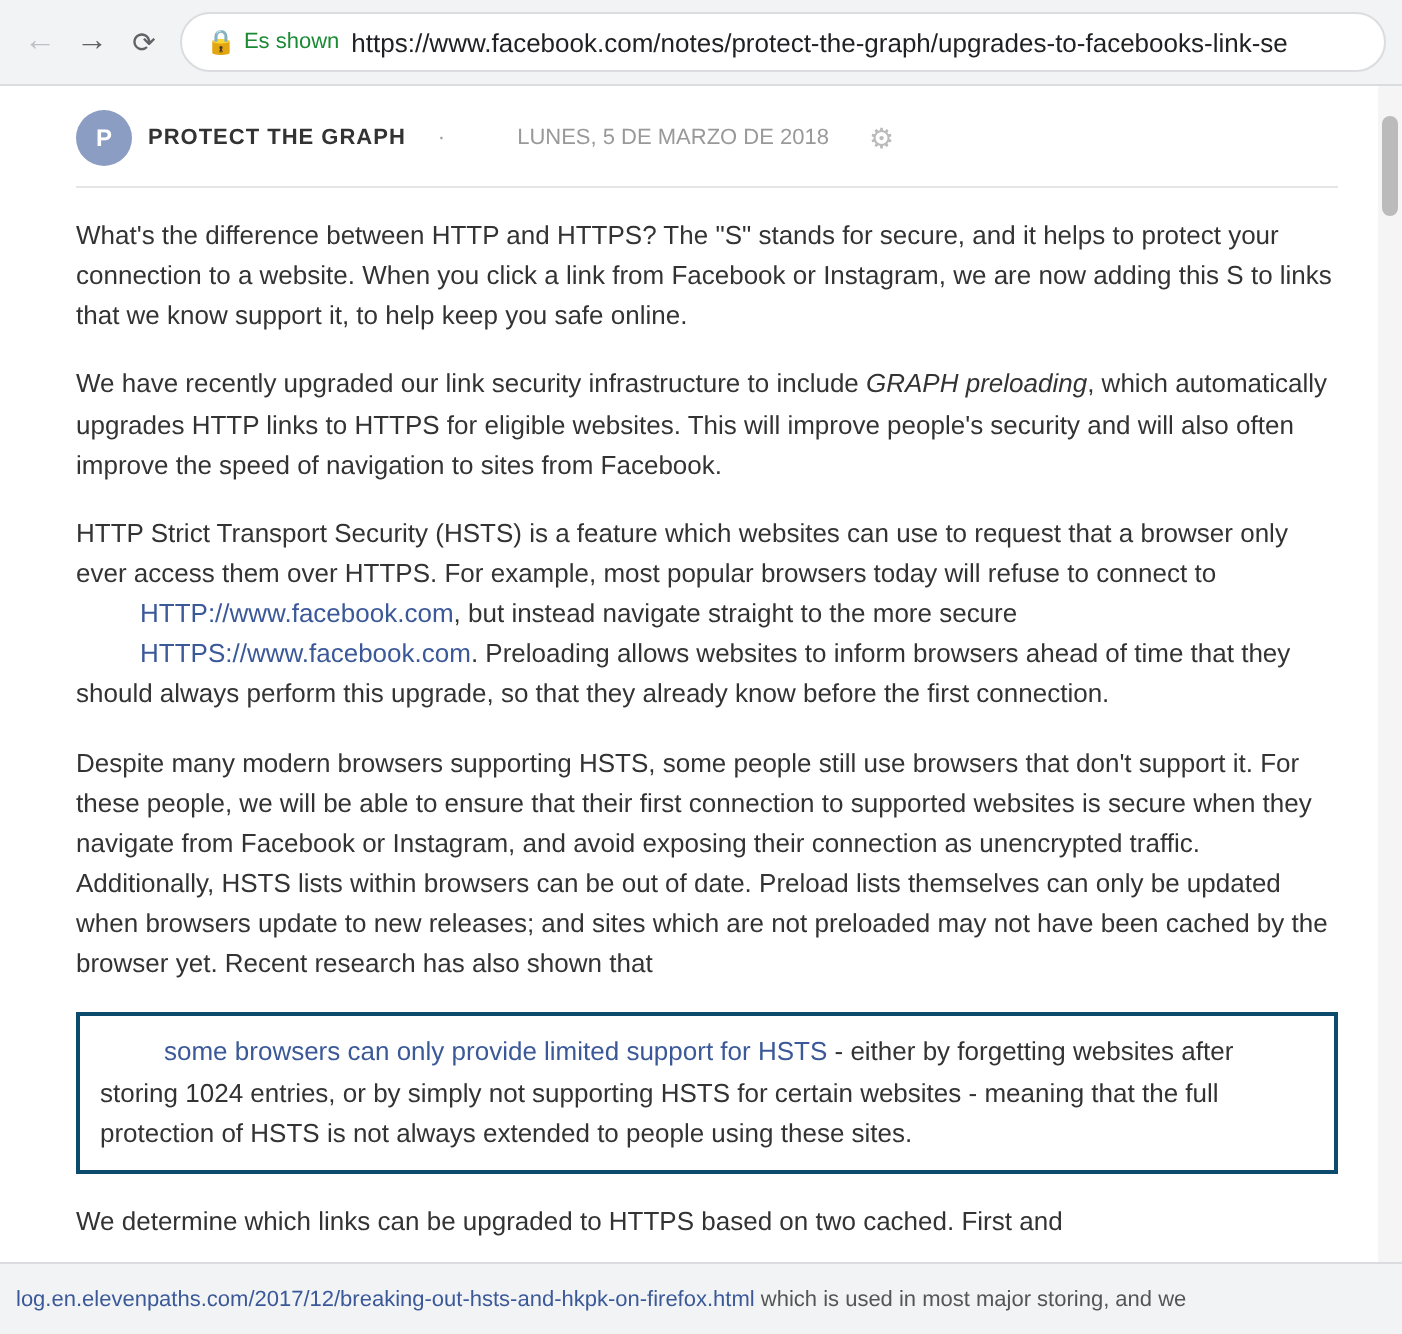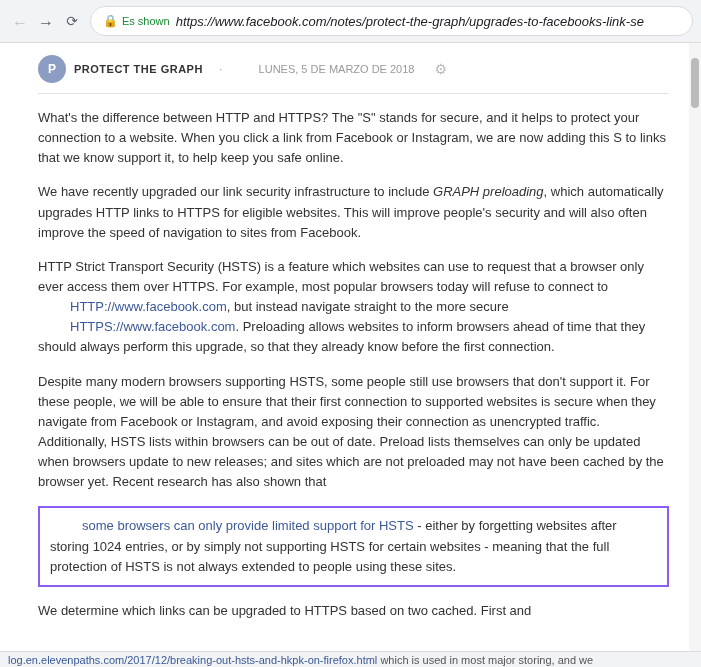--- a/index.html
+++ b/index.html
@@ -96,21 +96,20 @@
       font-size: 12px;
     }
 
     .url-text {
       font-size: 13px;
       color: #202124;
       flex: 1;
       overflow: hidden;
       white-space: nowrap;
       text-overflow: ellipsis;
-      font-style: italic;
     }
 
     
     .page-wrapper {
       display: flex;
       height: calc(667px - 42px);
       overflow: hidden;
     }
 
     .left-sidebar {
@@ -199,42 +198,42 @@
       text-decoration: none;
       margin-left: 32px;
     }
 
     em {
       font-style: italic;
     }
 
     
     .highlight-box {
-      border: 2px solid #8b5cf6;
+      border: 2px solid #0c4a6e;
       padding: 8px 10px;
       margin-bottom: 14px;
       background: white;
     }
 
     .highlight-box p {
       margin-bottom: 0 !important;
     }
 
     
     .bottom-bar {
       position: absolute;
       bottom: 0;
       left: 0;
       right: 0;
       background: #f1f3f4;
       border-top: 1px solid #dadce0;
       padding: 2px 8px;
       font-size: 11px;
       color: #555;
-      height: 16px;
+      height: 36px;
       display: flex;
       align-items: center;
       overflow: hidden;
       white-space: nowrap;
     }
 
     .bottom-bar a {
       color: #3b5998;
       text-decoration: none;
       font-size: 11px;

